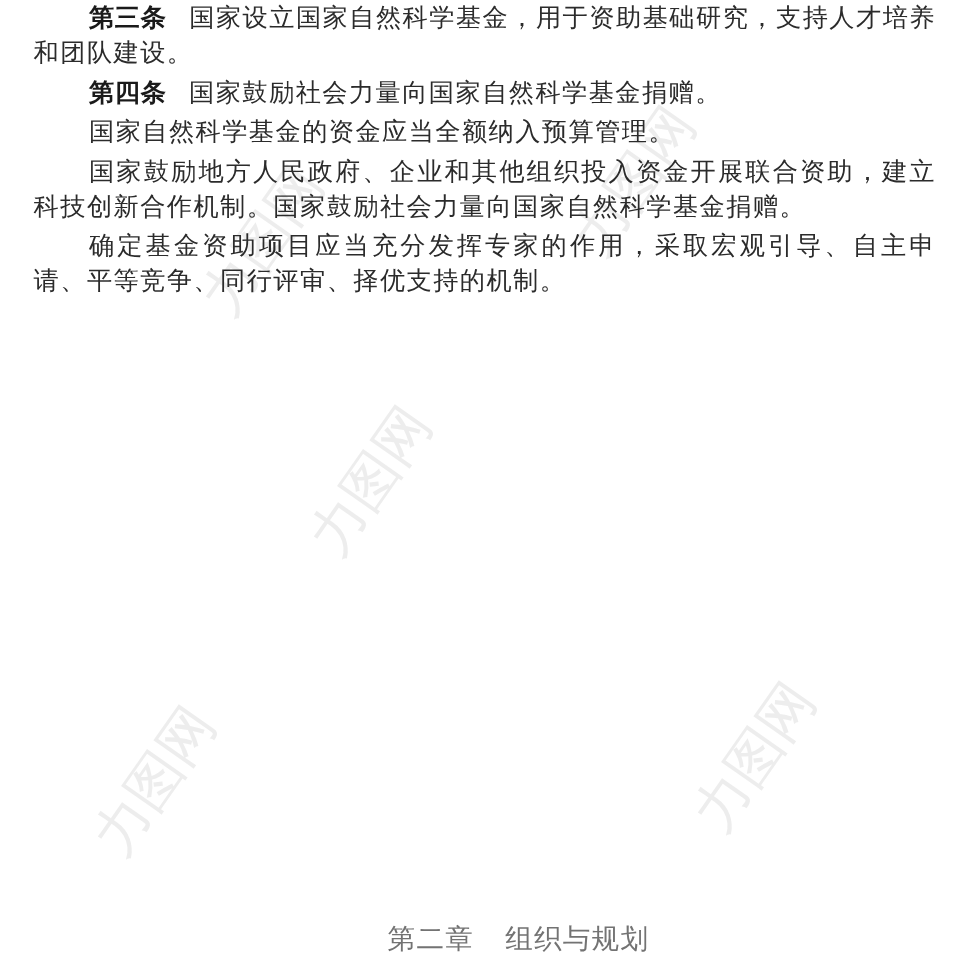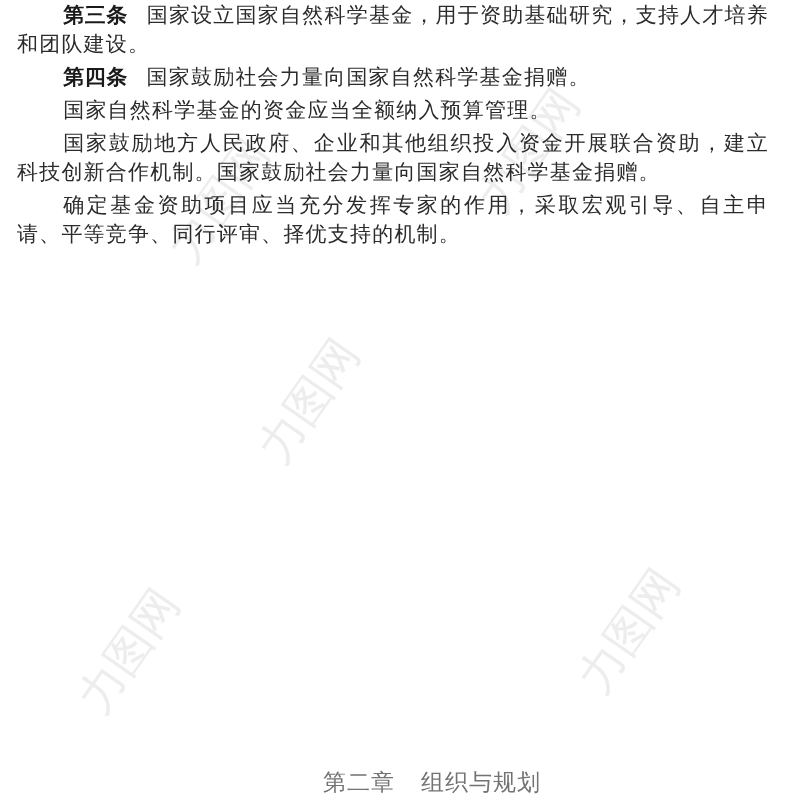--- a/index.html
+++ b/index.html
@@ -3,21 +3,21 @@
 <meta charset="utf-8">
 <style>
   html, body { margin: 0; padding: 0; }
   body {
     width: 800px; height: 800px; overflow: hidden;
     background: #ffffff; position: relative;
     font-family: "DejaVu Serif", "Liberation Serif", serif;
     color: #2b2b2b;
   }
   .page {
-    position: absolute; left: 17px; top: 0; width: 752px;
+    position: absolute; left: 28px; top: 0; width: 752px;
   }
   .para {
     font-size: 21px;
     line-height: 29px;
     margin: 0 0 4px 0;
     text-indent: 2.2em;
     text-align: justify;
     text-align-last: left;
     letter-spacing: 1.2px;
     position: relative; z-index: 2;

